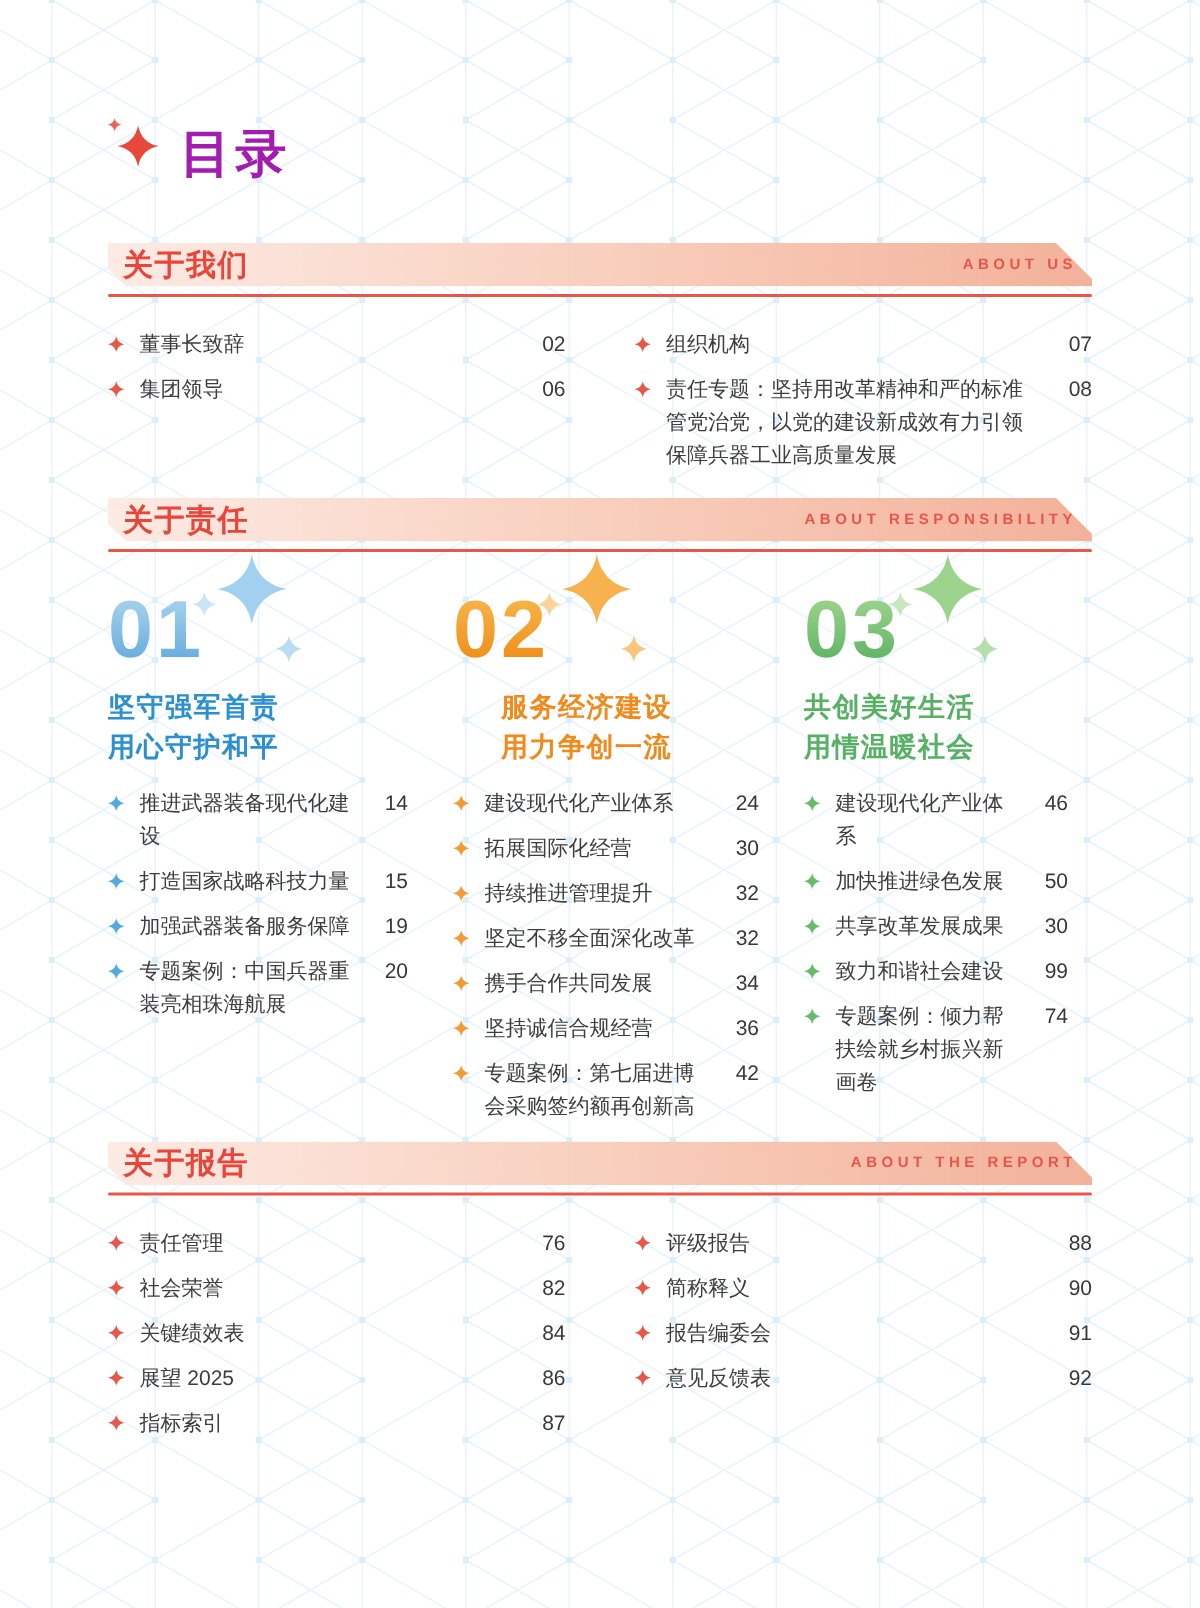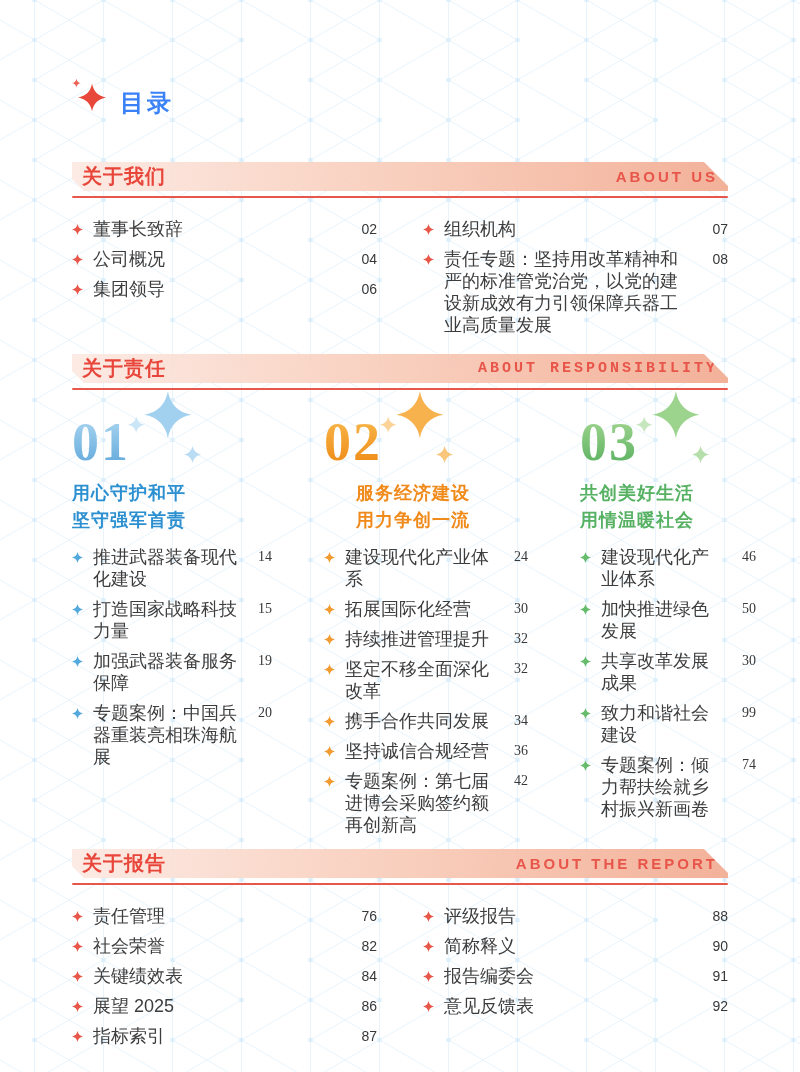--- a/index.html
+++ b/index.html
@@ -9,50 +9,50 @@
     background:#ffffff; overflow:hidden;
     font-family:"Liberation Sans","DejaVu Sans",sans-serif;
     color:#3f3f3f;
   }
   .bg-mesh { position:absolute; left:0; top:0; z-index:0; opacity:.62; }
   .content { position:relative; z-index:1; padding:72px 72px 0 72px; }
 
   
   .page-header { display:flex; align-items:center; height:46px; }
   .title-spark { width:34px; height:34px; margin-right:14px; fill:#E8483A; }
-  .page-title { font-size:24px; font-weight:800; letter-spacing:3px; color:#3b82f6;margin-top:16px; }
+  .page-title { font-size:34px; font-weight:800; letter-spacing:3px; color:#a21caf;margin-top:16px; }
 
   
   .banner {
     height:29px; display:flex; align-items:center; justify-content:space-between;
     padding:0 10px;
     background:linear-gradient(90deg, rgba(252,233,226,.92) 0%, rgba(248,203,184,.92) 50%, rgba(242,173,148,.95) 100%);
     clip-path:polygon(0 0, calc(100% - 24px) 0, 100% 24px, 100% 100%, 12px 100%, 0 calc(100% - 12px));
   }
   .banner-cn { font-size:20px; font-weight:bold; color:#E8463A; letter-spacing:1px; }
-  .banner-en { font-size:15px; font-weight:bold; color:#E8554A; letter-spacing:3px; }
+  .banner-en { font-size:10px; font-weight:bold; color:#E8554A; letter-spacing:3px; }
   .banner-line { height:2px; background:#E8584A; margin-top:5px; border-radius:1px; }
 
   .mt-banner1 { margin-top:44px; }
-  .mt-banner2 { margin-top:10px;font-family:Liberation Mono, monospace; }
+  .mt-banner2 { margin-top:10px; }
   .mt-banner3 { margin-top:5px; }
 
   
   .cols2 { display:grid; grid-template-columns:1fr 1fr; column-gap:46px; align-items:start; margin-top:20px; }
   .row { display:flex; align-items:flex-start; margin-bottom:8px; }
   .spark { width:11px; height:11px; flex:none; margin:6px 10px 0 0; }
   .s-red    { fill:#E8584A; }
   .s-blue   { fill:#54A9DE; }
   .s-orange { fill:#F29B32; }
   .s-green  { fill:#67BC6C; }
-  .lbl { flex:1; font-size:18px; line-height:22px; color:#3d3d3d; }
+  .lbl { flex:1; font-size:14px; line-height:22px; color:#3d3d3d; }
   .pg  { min-width:30px; text-align:right; margin-left:8px; font-size:14px; line-height:22px; color:#383838; }
 
   
-  .cols3 { display:grid; grid-template-columns:200px 204px 176px; column-gap:52px; align-items:start; margin-top:22px;font-family:Liberation Serif, serif; }
+  .cols3 { display:grid; grid-template-columns:200px 204px 176px; column-gap:30px; align-items:start; margin-top:22px; }
   .num-wrap { position:relative; height:60px; }
   .num {
     position:relative; z-index:1; font-size:54px; font-weight:800;
     line-height:60px; letter-spacing:2px;
   }
   .big-spark { position:absolute; left:56px; top:-22px; width:76px; height:76px; z-index:0; }
   .ch-title { margin-top:8px; font-size:18px; font-weight:bold; line-height:27px; letter-spacing:1px; }
   .ch-items { margin-top:12px; }
   .ch-items .pg { min-width:24px; margin-left:6px; }
 
@@ -130,27 +130,20 @@
             <svg class="spark s-red" viewBox="0 0 100 100">
                 <use href="#spark4"></use>
               </svg>
             <span class="lbl">董事长致辞</span>
             <span class="pg">02</span>
           </div>
           <div class="row">
             <svg class="spark s-red" viewBox="0 0 100 100">
                 <use href="#spark4"></use>
               </svg>
-            <span class="lbl">公司概况</span>
-            <span class="pg">04</span>
-          </div>
-          <div class="row">
-            <svg class="spark s-red" viewBox="0 0 100 100">
-                <use href="#spark4"></use>
-              </svg>
             <span class="lbl">集团领导</span>
             <span class="pg">06</span>
           </div>
         </div>
         <div>
           <div class="row">
             <svg class="spark s-red" viewBox="0 0 100 100">
                 <use href="#spark4"></use>
               </svg>
             <span class="lbl">组织机构</span>
@@ -179,22 +172,22 @@
         <div class="chapter ch-blue">
           <div class="num-wrap">
             <svg class="big-spark" viewBox="0 0 120 120">
               <use href="#spark4" transform="translate(26,2) scale(0.74)" opacity="0.95"></use>
               <use href="#spark4" transform="translate(0,42) scale(0.26)" opacity="0.55"></use>
               <use href="#spark4" transform="translate(88,88) scale(0.28)" opacity="0.7"></use>
             </svg>
             <span class="num">01</span>
           </div>
           <div class="ch-title">
+            <div>坚守强军首责</div>
             <div>用心守护和平</div>
-            <div>坚守强军首责</div>
           </div>
           <div class="ch-items">
             <div class="row">
               <svg class="spark s-blue" viewBox="0 0 100 100">
                   <use href="#spark4"></use>
                 </svg>
               <span class="lbl">推进武器装备现代化建设</span>
               <span class="pg">14</span>
             </div>
             <div class="row">

